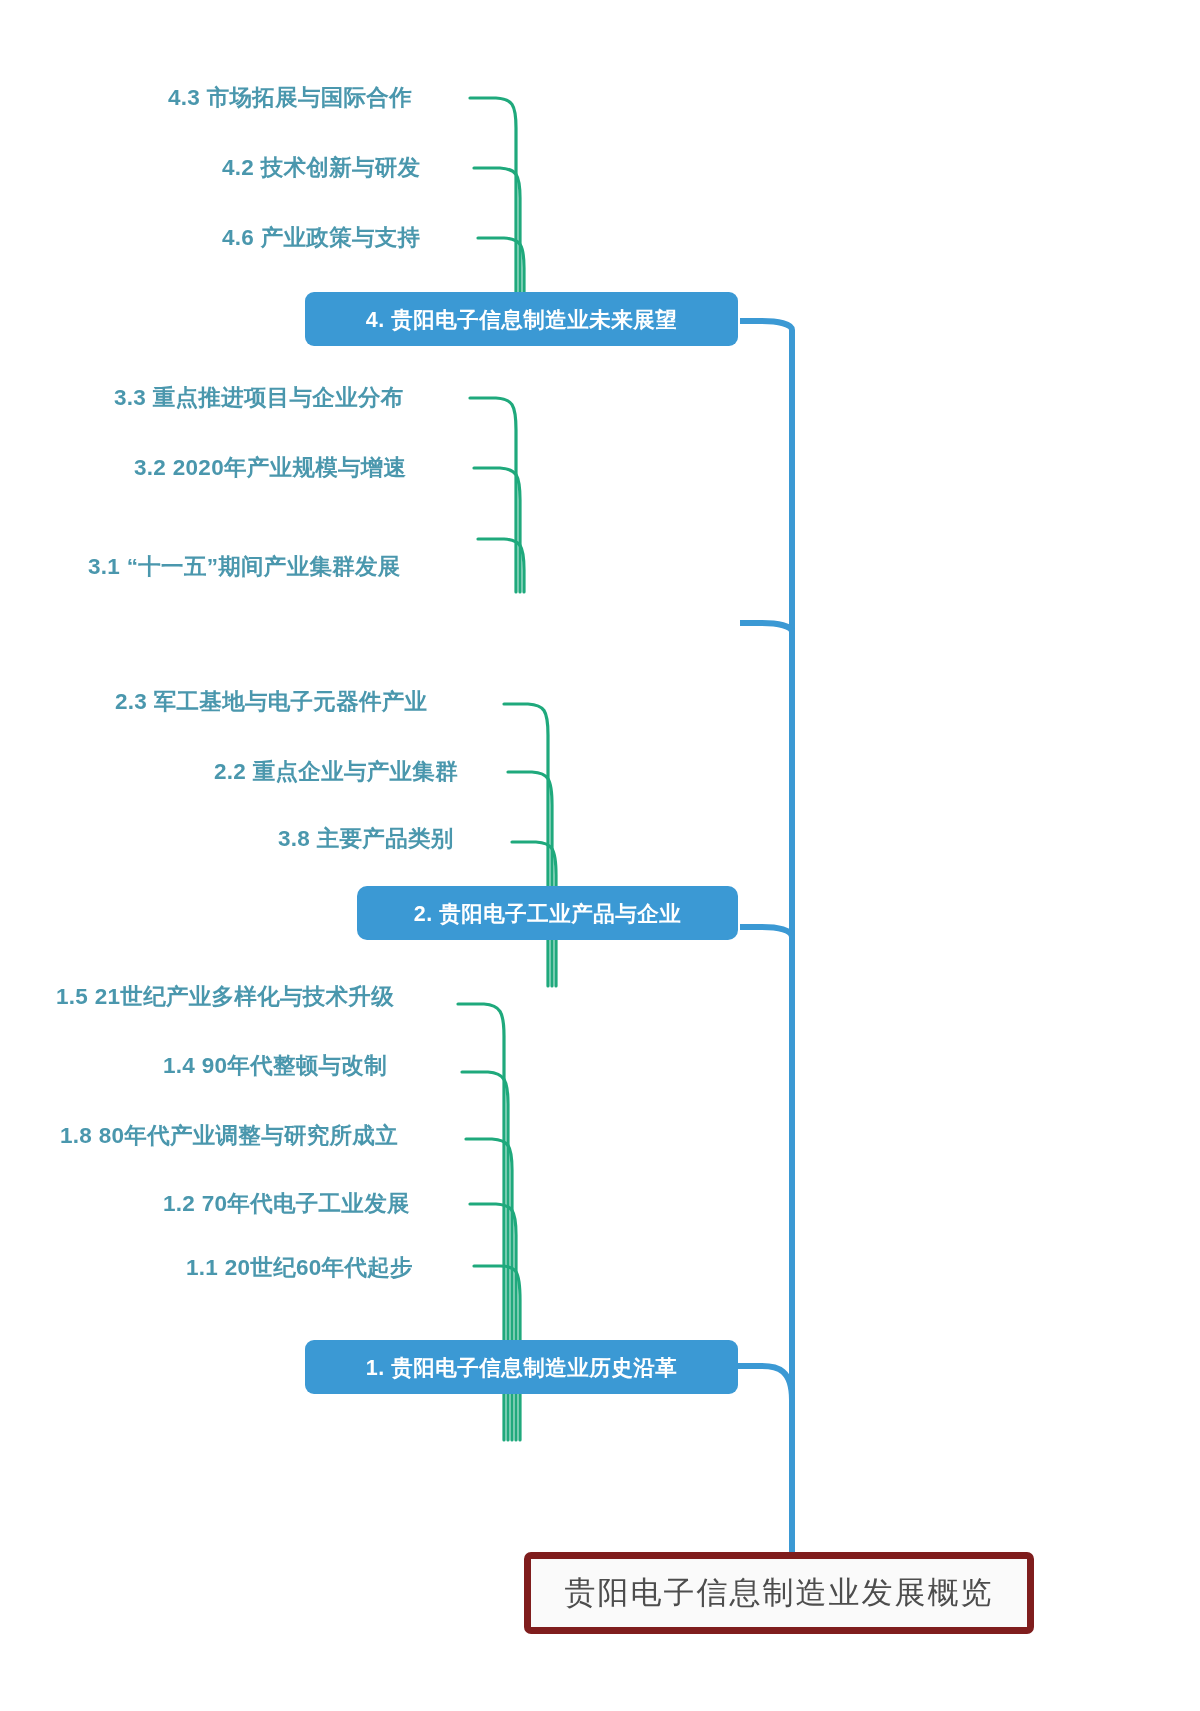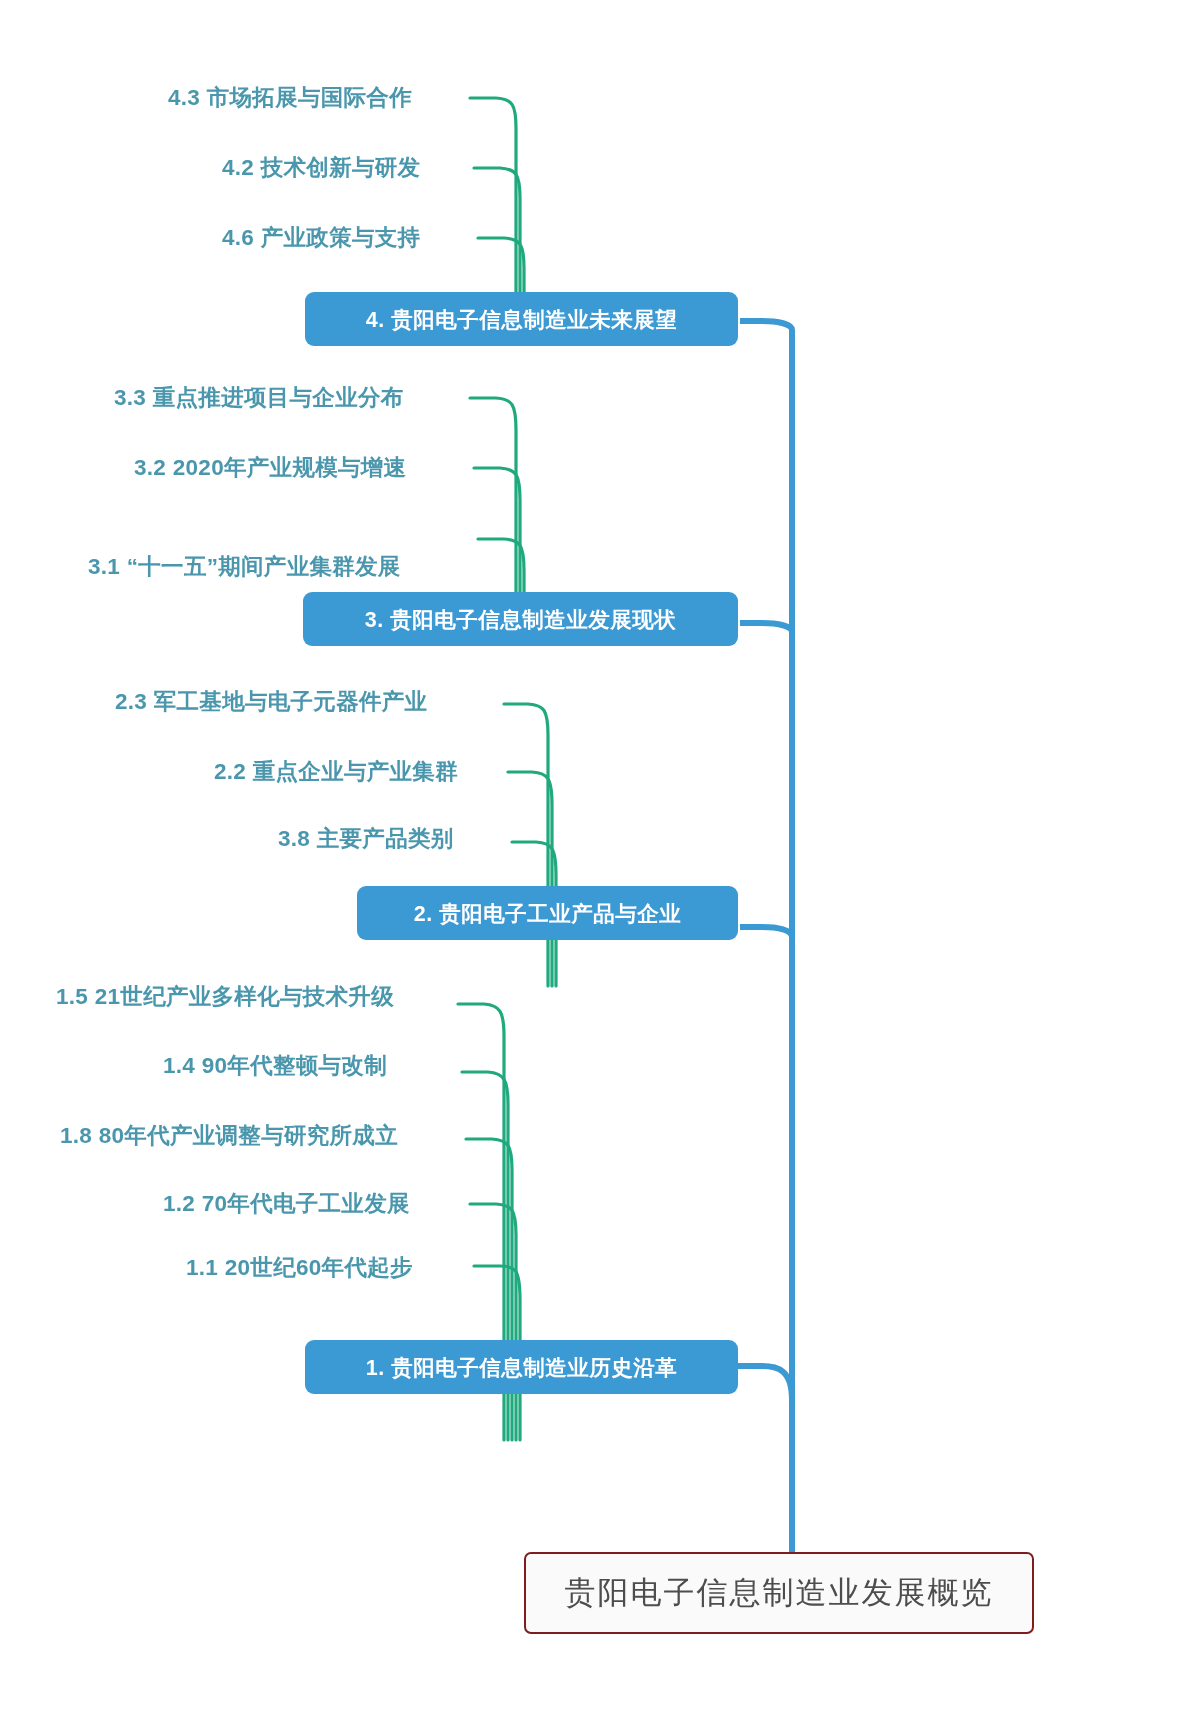--- a/index.html
+++ b/index.html
@@ -29,21 +29,21 @@
     font-weight:bold;
     white-space:nowrap;
     letter-spacing:0.3px;
     height:30px;
     line-height:30px;
   }
   #root-node{
     position:absolute;
     left:524px;top:1552px;
     width:510px;height:82px;
-    border:2px solid #7f1d1d;
+    border:7px solid #7f1d1d;
     border-radius:7px;
     background:#fafafa;
     color:#4d4d4d;
     font-family:"Liberation Serif","DejaVu Serif",serif;
     font-size:31px;
     display:flex;align-items:center;justify-content:center;
     box-sizing:border-box;
     white-space:nowrap;
     letter-spacing:2px;
   }
@@ -99,27 +99,26 @@
   <div class="leaf-node" style="left:168px;top:83px;">4.3 市场拓展与国际合作</div>
   <div class="leaf-node" style="left:222px;top:153px;">4.2 技术创新与研发</div>
   <div class="leaf-node" style="left:222px;top:223px;">4.6 产业政策与支持</div>
 
   <div class="branch-node" style="left:305px;top:292px;width:433px;">4. 贵阳电子信息制造业未来展望</div>
 
   <div class="leaf-node" style="left:114px;top:383px;">3.3 重点推进项目与企业分布</div>
   <div class="leaf-node" style="left:134px;top:453px;">3.2 2020年产业规模与增速</div>
   <div class="leaf-node" style="left:88px;top:524px;margin-top:28px;">3.1 “十一五”期间产业集群发展</div>
 
-  <div class="branch-node" style="left:303px;top:592px;width:435px;">3. 贵阳电子信息制造业发展现状</div>
 
   <div class="leaf-node" style="left:115px;top:687px;">2.3 军工基地与电子元器件产业</div>
   <div class="leaf-node" style="left:214px;top:757px;">2.2 重点企业与产业集群</div>
   <div class="leaf-node" style="left:278px;top:824px;">3.8 主要产品类别</div>
 
-  <div class="branch-node" style="left:357px;top:886px;width:381px;">2. 贵阳电子工业产品与企业</div>
+  <div class="branch-node" style="left:357px;top:886px;width:381px;border-radius:10px;">2. 贵阳电子工业产品与企业</div>
 
   <div class="leaf-node" style="left:56px;top:982px;">1.5 21世纪产业多样化与技术升级</div>
   <div class="leaf-node" style="left:163px;top:1051px;">1.4 90年代整顿与改制</div>
   <div class="leaf-node" style="left:60px;top:1121px;">1.8 80年代产业调整与研究所成立</div>
   <div class="leaf-node" style="left:163px;top:1189px;">1.2 70年代电子工业发展</div>
   <div class="leaf-node" style="left:186px;top:1253px;">1.1 20世纪60年代起步</div>
 
   <div class="branch-node" style="left:305px;top:1340px;width:433px;">1. 贵阳电子信息制造业历史沿革</div>
 
   <div id="root-node">贵阳电子信息制造业发展概览</div>

